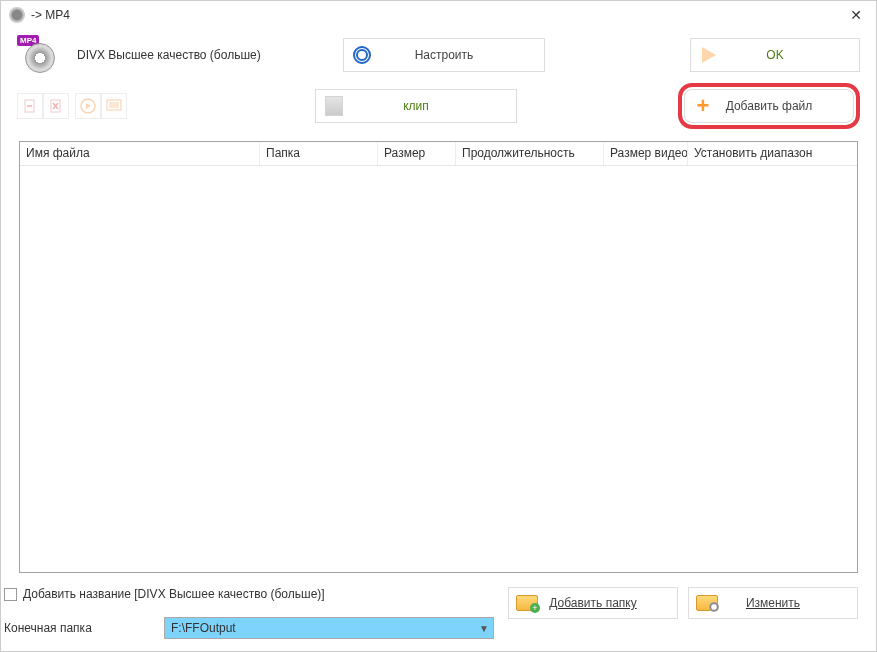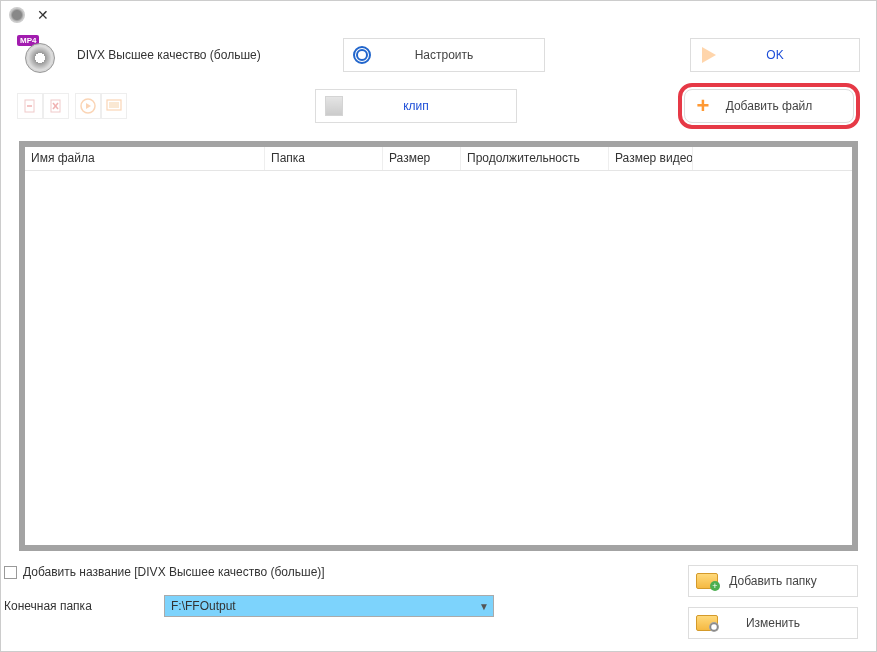--- a/index.html
+++ b/index.html
@@ -89,21 +89,21 @@
       width: 28px;
       display: flex;
       align-items: center;
       justify-content: center;
       position: absolute;
       left: 4px;
     }
     .btn .btn-label { flex: 1; text-align: center; }
     .btn-wide { width: 202px; }
     .btn-right { width: 170px; }
-    .btn-disabled { color: #1d4ed8; }
+    .btn-disabled { color: #4d7c0f; }
 
     .second-row {
       display: flex;
       align-items: center;
       padding: 4px 16px 12px 16px;
       gap: 0;
     }
     .small-btn {
       width: 26px; height: 26px;
       border: 1px solid #eee;
@@ -118,21 +118,21 @@
 
     .highlight-wrap {
       border: 4px solid #e63946;
       border-radius: 14px;
       padding: 2px;
     }
     .highlight-wrap .btn { border-radius: 8px; }
 
     .table-area {
       margin: 0 18px;
-      border: 6px solid #a3a3a3;
+      border: 1px solid #a3a3a3;
       flex: 1;
       display: flex;
       flex-direction: column;
       min-height: 320px;
     }
     .table-header {
       display: flex;
       height: 24px;
       background: #fff;
       border-bottom: 1px solid #e5e5e5;
@@ -182,23 +182,24 @@
       position: relative;
     }
     .dest-select .arrow {
       position: absolute;
       right: 4px;
       font-size: 10px;
       color: #555;
     }
     .right-btns {
       display: flex;
-      flex-direction: column;
+      flex-direction: row;
       gap: 10px;
       margin-left: auto;
+      text-decoration: underline;
     }
     .right-btns .btn { width: 170px; height: 32px; }
 
     
     .gear-icon {
       width: 18px; height: 18px;
       border-radius: 50%;
       border: 2px solid #2266cc;
       position: relative;
     }
@@ -257,20 +258,21 @@
       border-radius: 50%;
     }
   </style>
 </head>
 <body>
 
 <div class="window">
 
   <div class="titlebar">
     <div class="app-icon"></div>
+    <div class="title"> -&gt; MP4</div>
     <div class="close">✕</div>
   </div>
 
   <div class="top-row">
     <div class="format-icon">
       <div class="badge">MP4</div>
       <div class="disc"></div>
     </div>
     <div class="format-label">DIVX Высшее качество (больше)</div>
 
@@ -342,20 +344,21 @@
     </div>
   </div>
 
   <div class="table-area">
     <div class="table-header">
       <div class="th" style="width:240px">Имя файла</div>
       <div class="th" style="width:118px">Папка</div>
       <div class="th" style="width:78px">Размер</div>
       <div class="th" style="width:148px">Продолжительность</div>
       <div class="th" style="width:84px">Размер видео</div>
+      <div class="th" style="flex:1;border-right:none">Установить диапазон</div>
     </div>
     <div class="table-body"></div>
   </div>
 
   <div class="bottom-area">
     <div style="display:flex;align-items:flex-start;">
       <div style="flex:1">
         <div class="bottom-row1">
           <div class="checkbox"></div>
           <span>Добавить название [DIVX Высшее качество (больше)]</span>

